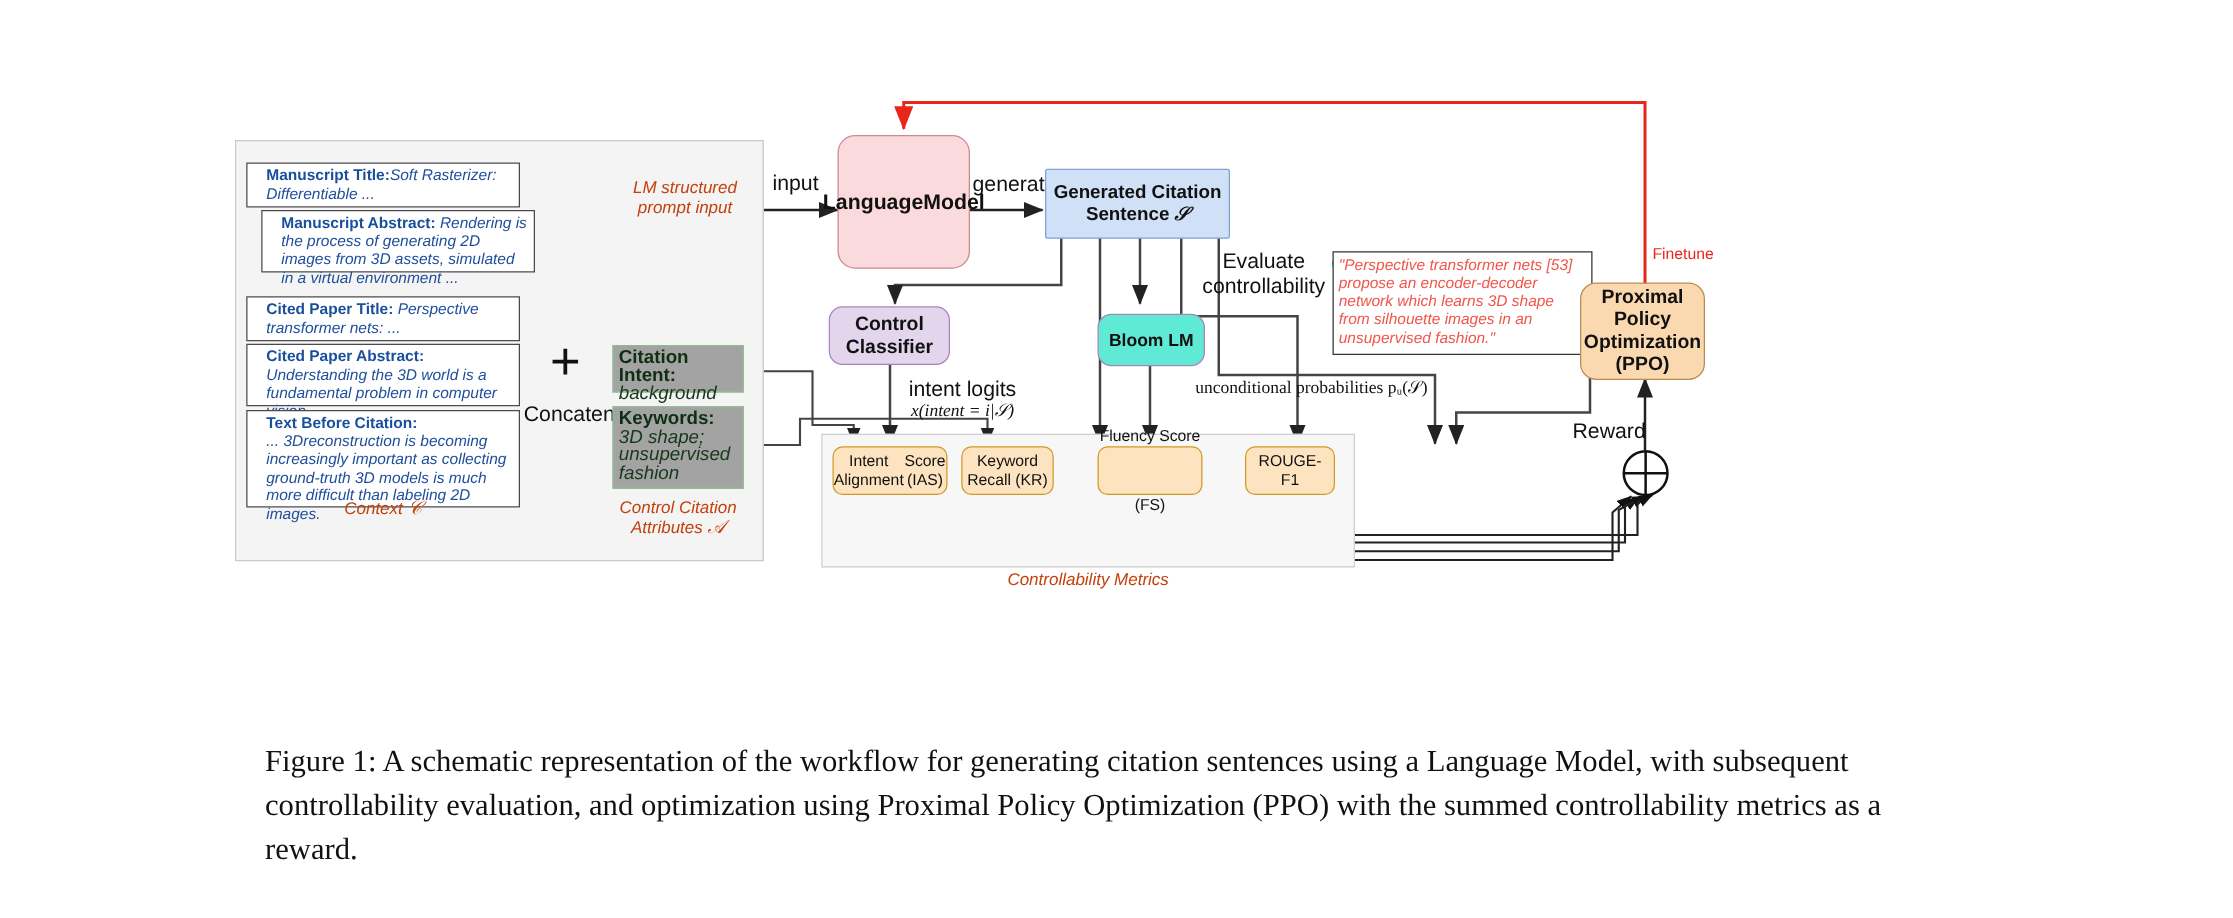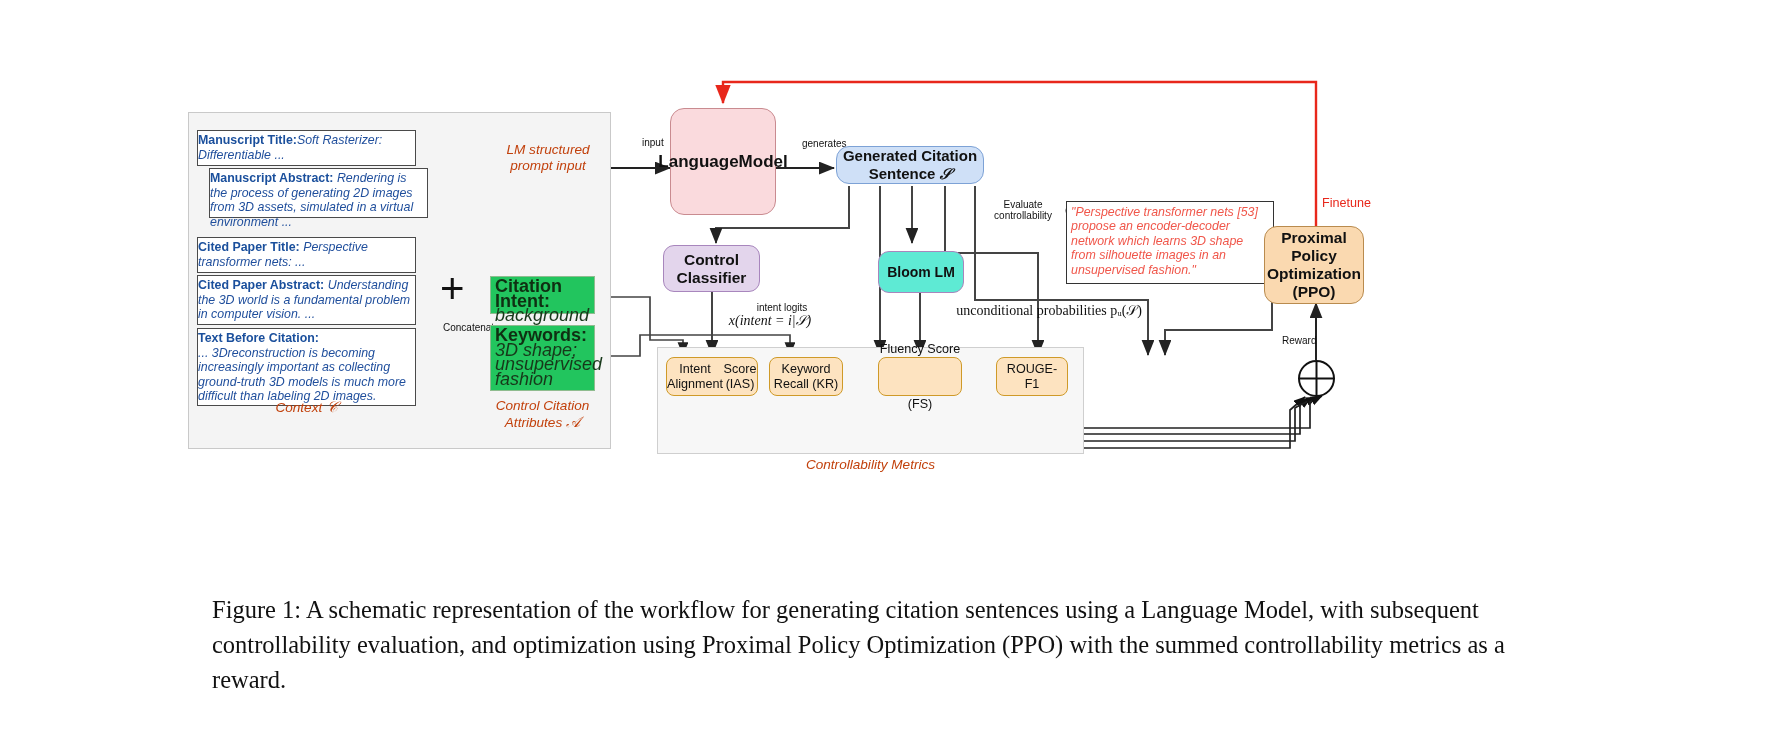--- a/index.html
+++ b/index.html
@@ -14,28 +14,28 @@
   }
   .panel-metrics{
     background:#f7f7f7;border:1px solid #cfcfcf;
   }
 
   
   .ctxbox{
     background:#ffffff;border:1.3px solid #4a4a4a;
     color:#1f4e9c;font-style:italic;
     font-size:12.4px;line-height:14.6px;
-    padding:2px 4px 3px 0;
+    padding:2px 4px 3px 15px;
   }
   .ctxbox b{font-style:normal;font-weight:bold;color:#1a4f9c;}
 
   
   .attrbox{
-    background:#22c55e;border:1.3px solid #8fbc8f;
-    color:#17381a;font-size:18px;line-height:14.6px;
+    background:#a3a3a3;border:1.3px solid #8fbc8f;
+    color:#17381a;font-size:15px;line-height:14.6px;
     padding:2px 4px 3px 4px;font-style:italic;
   }
   .attrbox b{font-style:normal;font-weight:bold;color:#0f2f12;}
 
   
   .node{
     display:flex;align-items:center;justify-content:center;text-align:center;
     font-weight:bold;line-height:1.16;
   }
   .node-lm{
@@ -62,21 +62,21 @@
     background:#fde3c0;border:1.5px solid #cf9a28;border-radius:8px;
     font-size:12.6px;font-weight:normal;color:#111;
   }
   .node-gt{
     background:#ffffff;border:1.5px solid #333;
     color:#f0564a;font-style:italic;font-size:12.4px;line-height:14.4px;
     padding:3px 4px;text-align:left;
   }
 
   
-  .lbl{font-size:10px;color:#111;white-space:nowrap;margin-left:24px;}
+  .lbl{font-size:17px;color:#111;white-space:nowrap;}
   .lbl-it{font-style:italic;font-weight:normal;color:#c2410c;font-size:13.6px;line-height:16px;text-align:center;}
   .lbl-bold{font-weight:bold;font-size:13px;color:#111;white-space:nowrap;}
   .lbl-red{font-size:12.6px;color:#e8271b;white-space:nowrap;}
   .mathlbl{font-family:Liberation Serif, serif;font-size:14px;white-space:nowrap;color:#111;}
   .cal{font-family:"Liberation Serif",serif;font-style:italic;font-size:15px;}
 
   .plus{font-size:42px;color:#111;font-weight:300;line-height:1;}
 
   
   svg.wires{position:absolute;left:0;top:0;width:1786px;height:734px;pointer-events:none;}
@@ -190,21 +190,21 @@
 
   <div class="abs lbl" style="left:618px;top:137px;">input</div>
 
   <div class="abs node node-lm" style="left:670px;top:108px;width:106px;height:107px;">
     <div>Language</div>
     <div>Model</div>
   </div>
 
   <div class="abs lbl" style="left:778px;top:138px;">generates</div>
 
-  <div class="abs node node-gen" style="left:836px;top:146px;width:148px;height:38px;flex-direction:column;border-radius:13px;">
+  <div class="abs node node-gen" style="left:836px;top:135px;width:148px;height:56px;flex-direction:column;">
     <div>Generated Citation</div>
     <div><span>Sentence</span> <span class="cal">𝒮</span></div>
   </div>
 
   <div class="abs node node-intent" style="left:663px;top:245px;width:97px;height:47px;flex-direction:column;">
     <div>Control</div>
     <div>Classifier</div>
   </div>
 
   <div class="abs node node-bloom" style="left:878px;top:251px;width:86px;height:42px;">Bloom LM</div>

